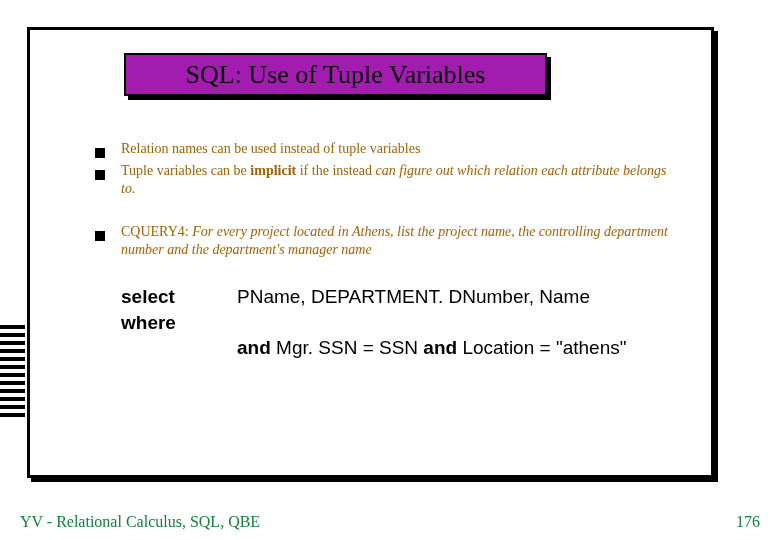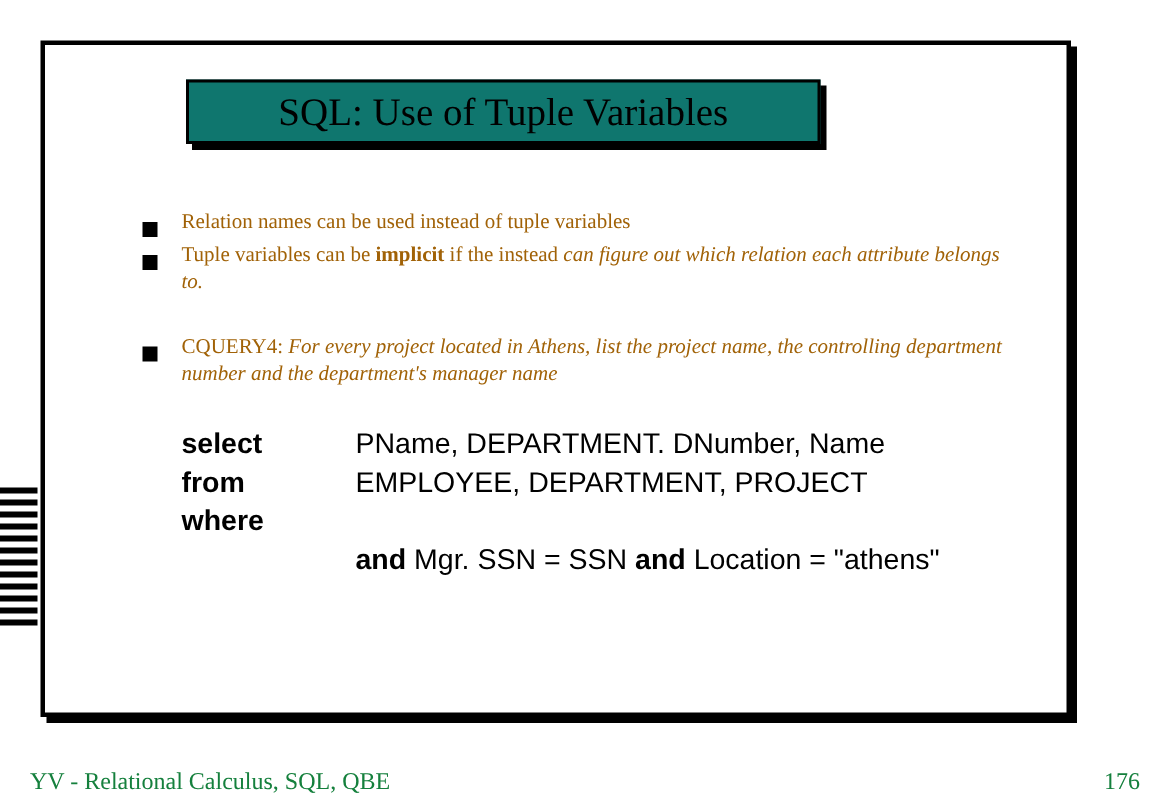--- a/index.html
+++ b/index.html
@@ -26,21 +26,21 @@
 .title-shadow {
   position:absolute;
   left:128px; top:57px;
   width:423px; height:43px;
   background:#000;
 }
 .title-box {
   position:absolute;
   left:124px; top:53px;
   width:423px; height:43px;
-  background:#0f766e;
+  background:#a21caf;
   border:2px solid #000;
   display:flex;
   align-items:center;
   justify-content:center;
 }
 .title-text {
   font-size:26px;
   color:#000;
 }
 .content {
@@ -138,24 +138,20 @@
       <span>CQUERY4:   </span><span class="i">For every project located in Athens, list the project name, the controlling department number  and the department's manager name</span>
     </div>
   </div>
 
   <div class="sql-block">
     <div class="sql-row">
       <span class="sql-kw">select</span>
       <span class="sql-body">PName, DEPARTMENT. DNumber, Name</span>
     </div>
     <div class="sql-row">
-      <span class="sql-kw">from</span>
-      <span class="sql-body">EMPLOYEE, DEPARTMENT, PROJECT</span>
-    </div>
-    <div class="sql-row">
       <span class="sql-kw">where</span>
     </div>
     <div class="sql-row">
       <span class="sql-kw"></span>
       <span class="sql-body"><span class="b">and</span><span>  Mgr. SSN = SSN </span><span class="b">and</span><span>  Location = "athens"</span></span>
     </div>
   </div>
 
 </div>
 

